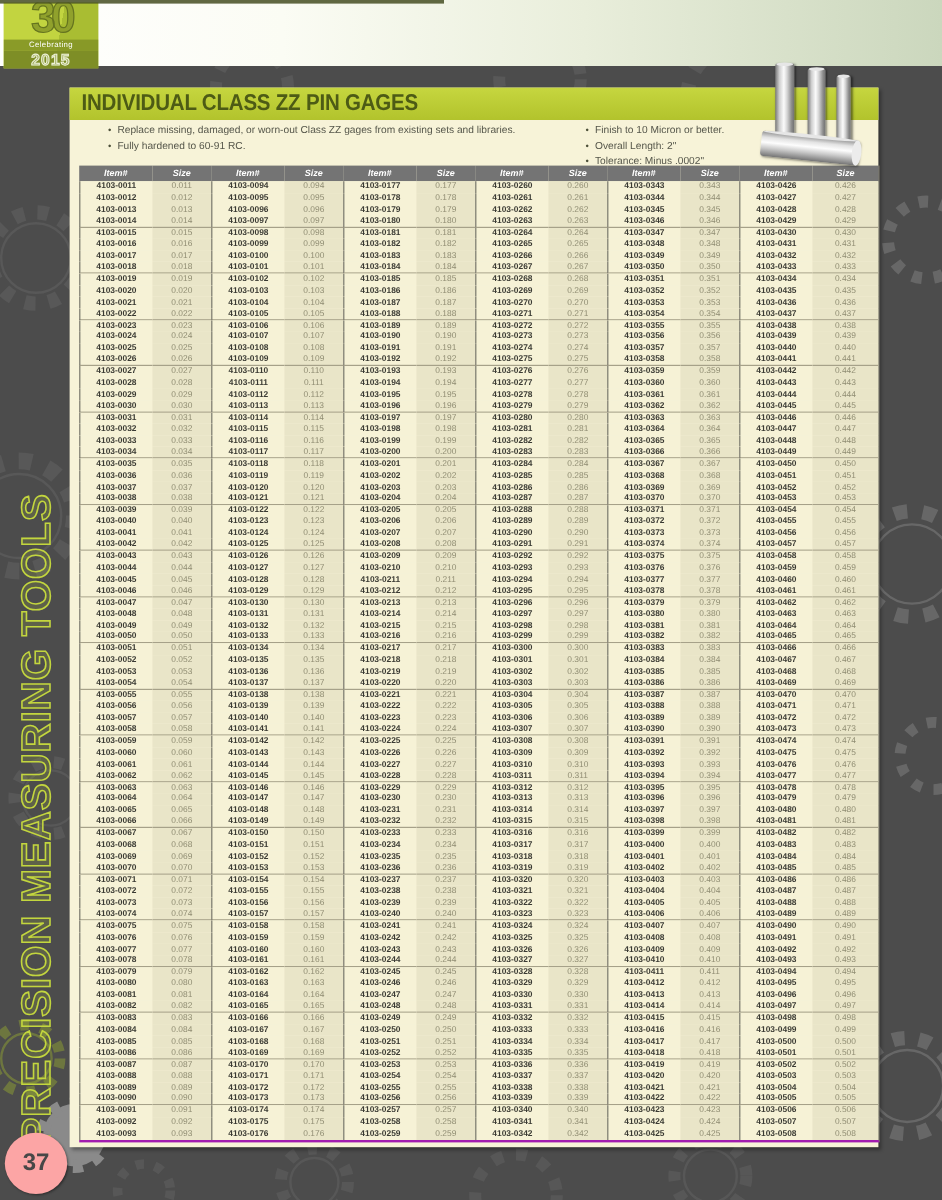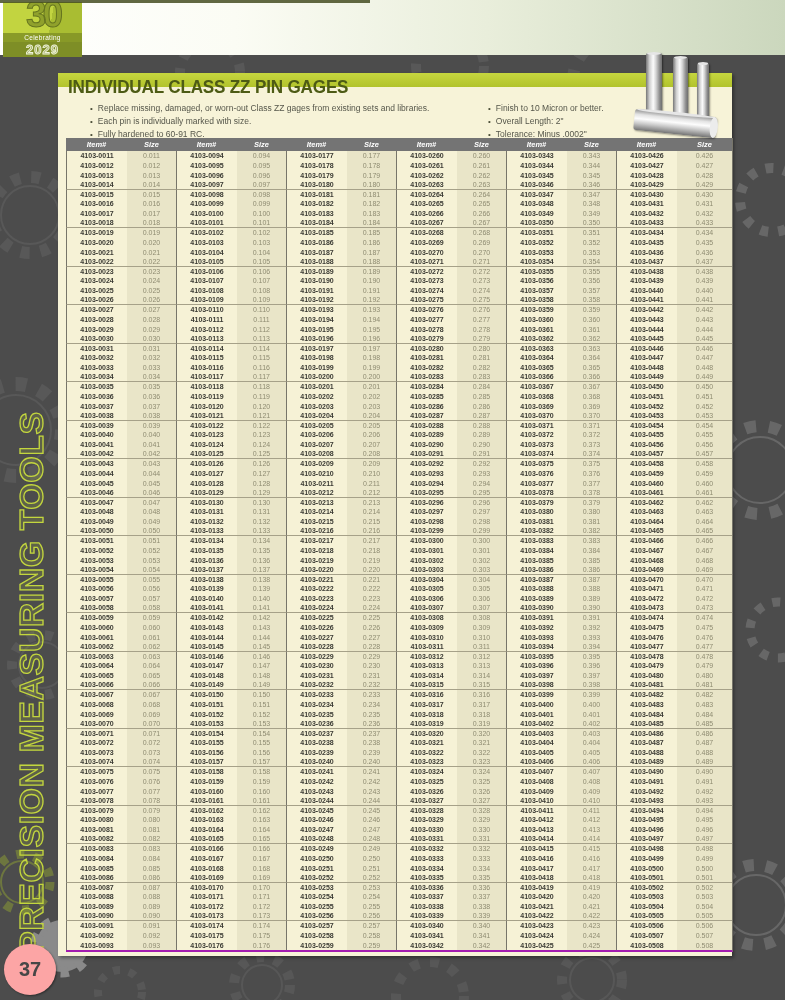--- a/index.html
+++ b/index.html
@@ -19,21 +19,21 @@
   .logo-30{position:absolute;left:0;right:0;top:-7px;text-align:center;font-size:37px;font-weight:800;
     color:#90a12c;-webkit-text-stroke:1px #65741f;letter-spacing:-4px;line-height:40px}
   .logo-celebrating{position:absolute;left:0;right:0;bottom:15px;height:9px;background:rgba(134,150,38,.92);
     color:#fff;font-size:6.5px;line-height:9px;text-align:center;letter-spacing:.3px}
   .logo-year{position:absolute;left:0;right:0;bottom:0;height:15px;background:#7e8e26;text-align:center;
     font-size:13px;font-weight:800;line-height:15px;letter-spacing:1px;color:rgba(255,255,255,.25);
     -webkit-text-stroke:.9px #eef2d8}
   
   .box{position:absolute;left:58px;top:73px;width:674px;height:883px;background:#f7f3d8;z-index:2;
     box-shadow:2px 2px 3px rgba(0,0,0,.35)}
-  .section-bar{height:14px;background:linear-gradient(#c6d63f,#b2c32c);}
+  .section-bar{height:27px;background:linear-gradient(#c6d63f,#b2c32c);}
   .section-title{display:inline-block;font-size:19px;font-weight:800;color:#4d5b15;line-height:27px;
     padding-left:11px;letter-spacing:-.2px;transform:scaleX(.9);transform-origin:0 50%;white-space:nowrap}
   .bullets{position:absolute;left:0;top:29px;width:674px;height:36px;display:flex}
   .bullets .bl{margin-left:32px;width:398px}
   .bullets .br{}
   .bullet{font-size:8.5px;line-height:12.2px;color:#55564a;white-space:nowrap}
   .bullet .dot{color:#4c4f38;margin-right:5px;font-size:8px}
   
   .tbl{position:absolute;left:8px;top:65px;display:grid;
     grid-template-columns:repeat(5,61px 49px) 61px 55px;
@@ -102,34 +102,33 @@
   </g>
   <circle cx="62" cy="946" r="26" fill="#9a9a9a" stroke="#9a9a9a" stroke-width="11" stroke-dasharray="8 9" opacity=".8"></circle>
 </svg>
 
 <div class="top-band"></div>
 <div class="top-line"></div>
 
 <div class="logo">
   <div class="logo-30">30</div>
   <div class="logo-celebrating">Celebrating</div>
-  <div class="logo-year">2029</div>
+  <div class="logo-year">2015</div>
 </div>
 
 <div class="page-title">INTERNAL GAGING</div>
 
 <div class="box">
   <div class="section-bar">
     <span class="section-title">INDIVIDUAL CLASS ZZ PIN GAGES</span>
   </div>
 
   <div class="bullets">
     <div class="bl">
       <div class="bullet"><span class="dot">•</span><span>Replace missing, damaged, or worn-out Class ZZ gages from existing sets and libraries.</span></div>
-      <div class="bullet"><span class="dot">•</span><span>Each pin is individually marked with size.</span></div>
       <div class="bullet"><span class="dot">•</span><span>Fully hardened to 60-91 RC.</span></div>
     </div>
     <div class="br">
       <div class="bullet"><span class="dot">•</span><span>Finish to 10 Micron or better.</span></div>
       <div class="bullet"><span class="dot">•</span><span>Overall Length: 2"</span></div>
       <div class="bullet"><span class="dot">•</span><span>Tolerance: Minus .0002"</span></div>
     </div>
   </div>
 
   <div class="tbl">

